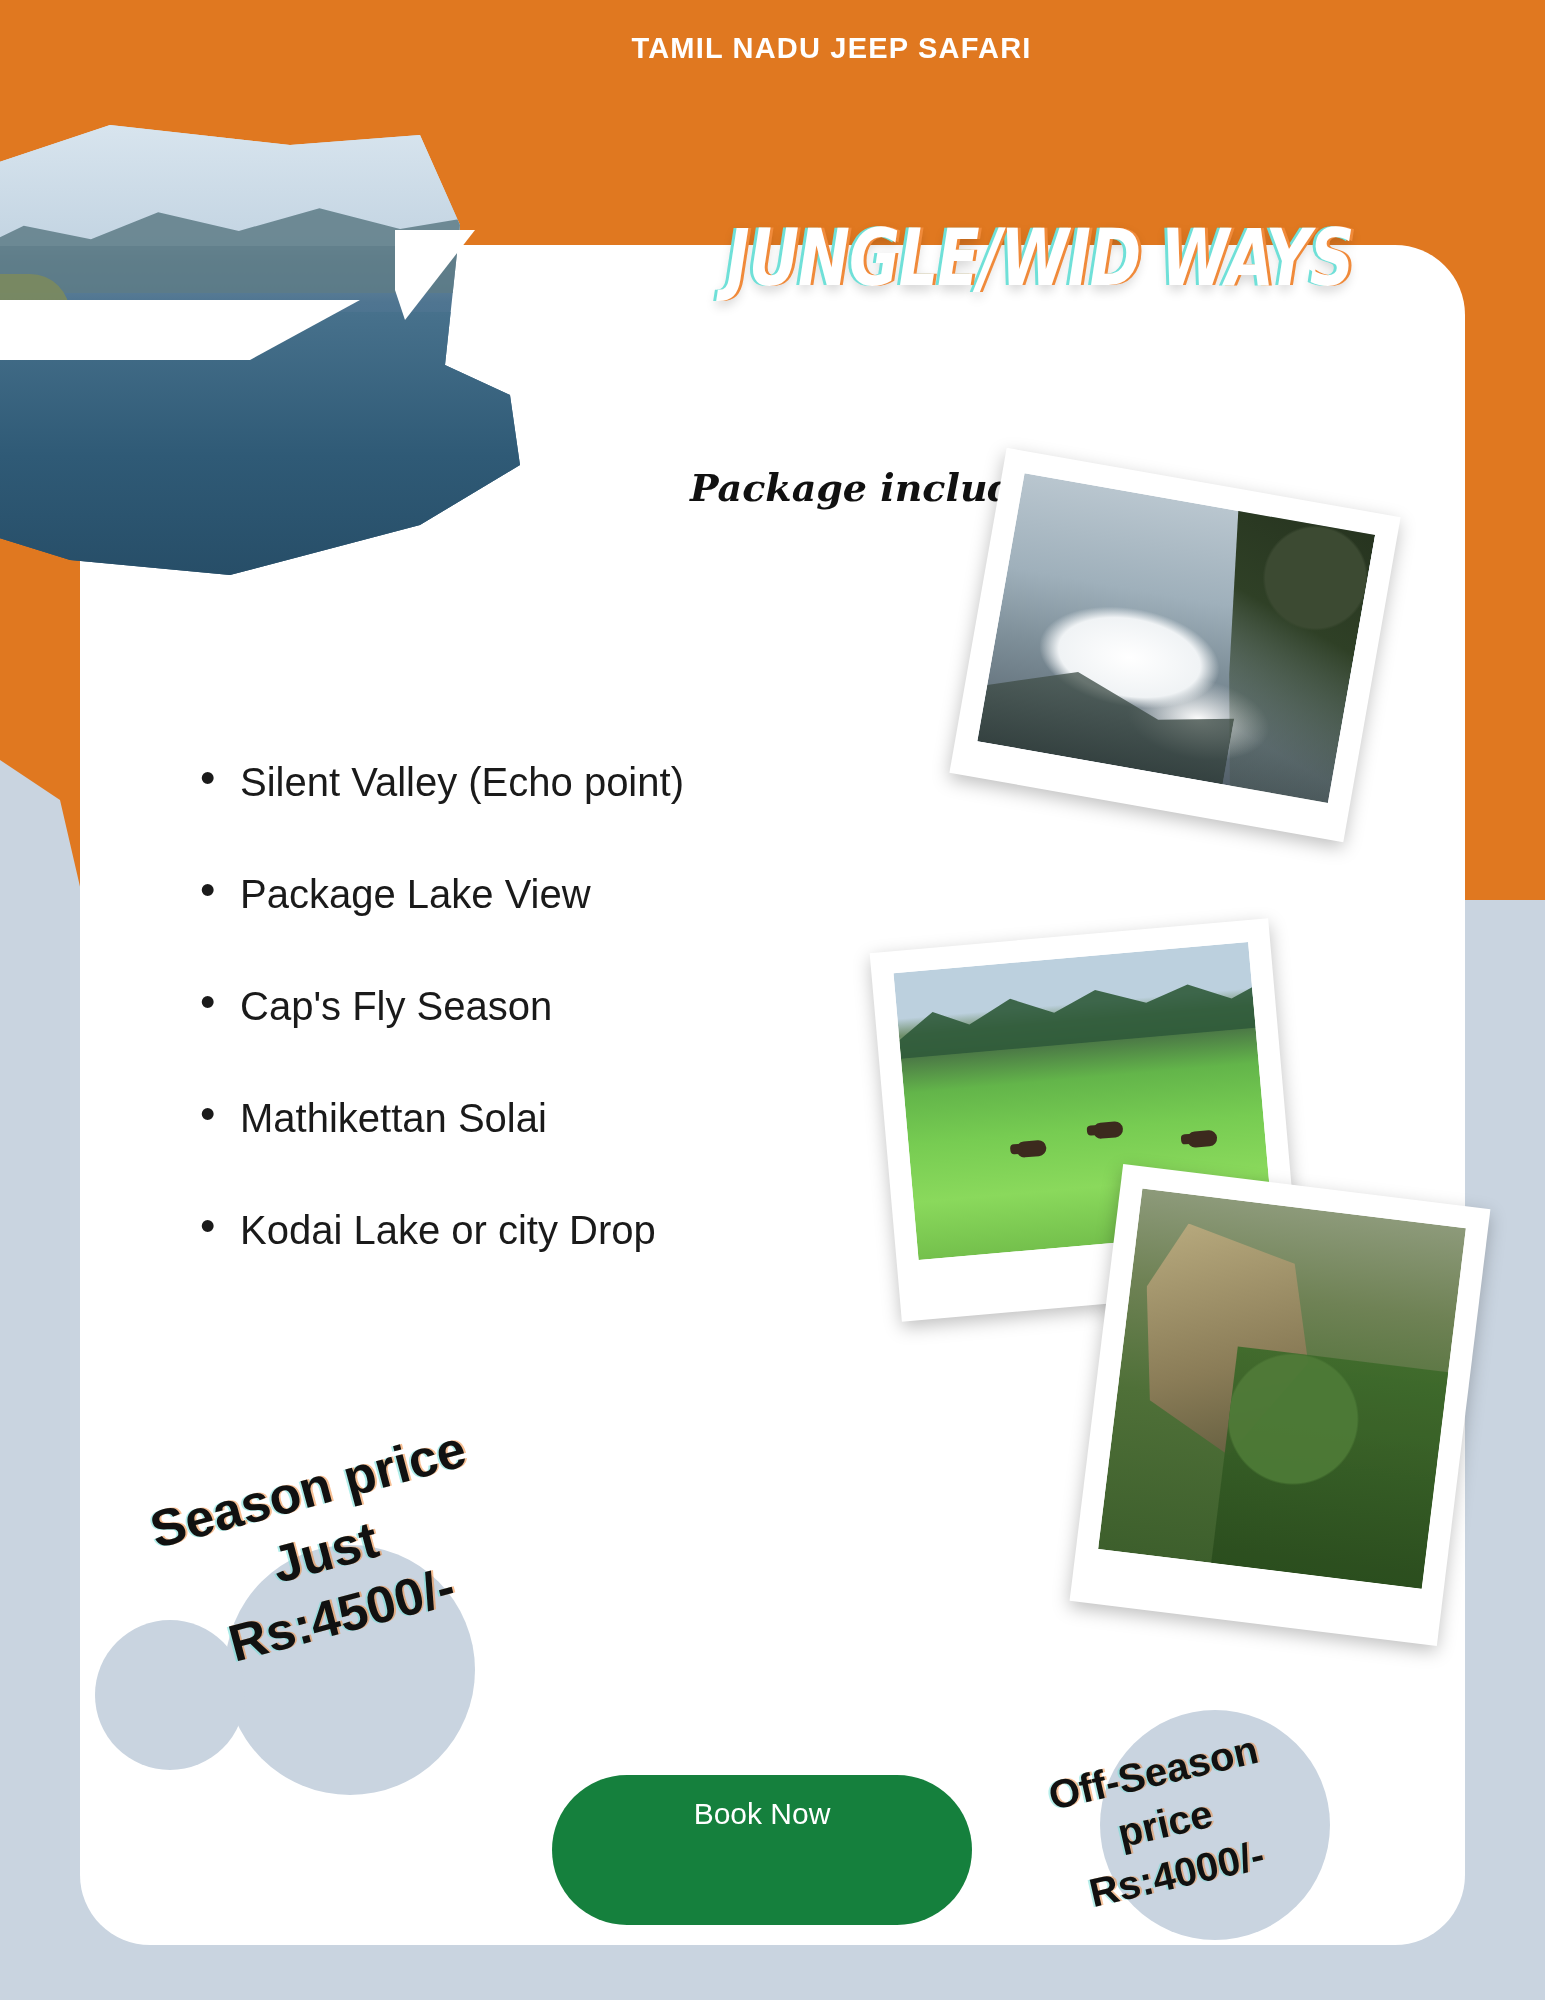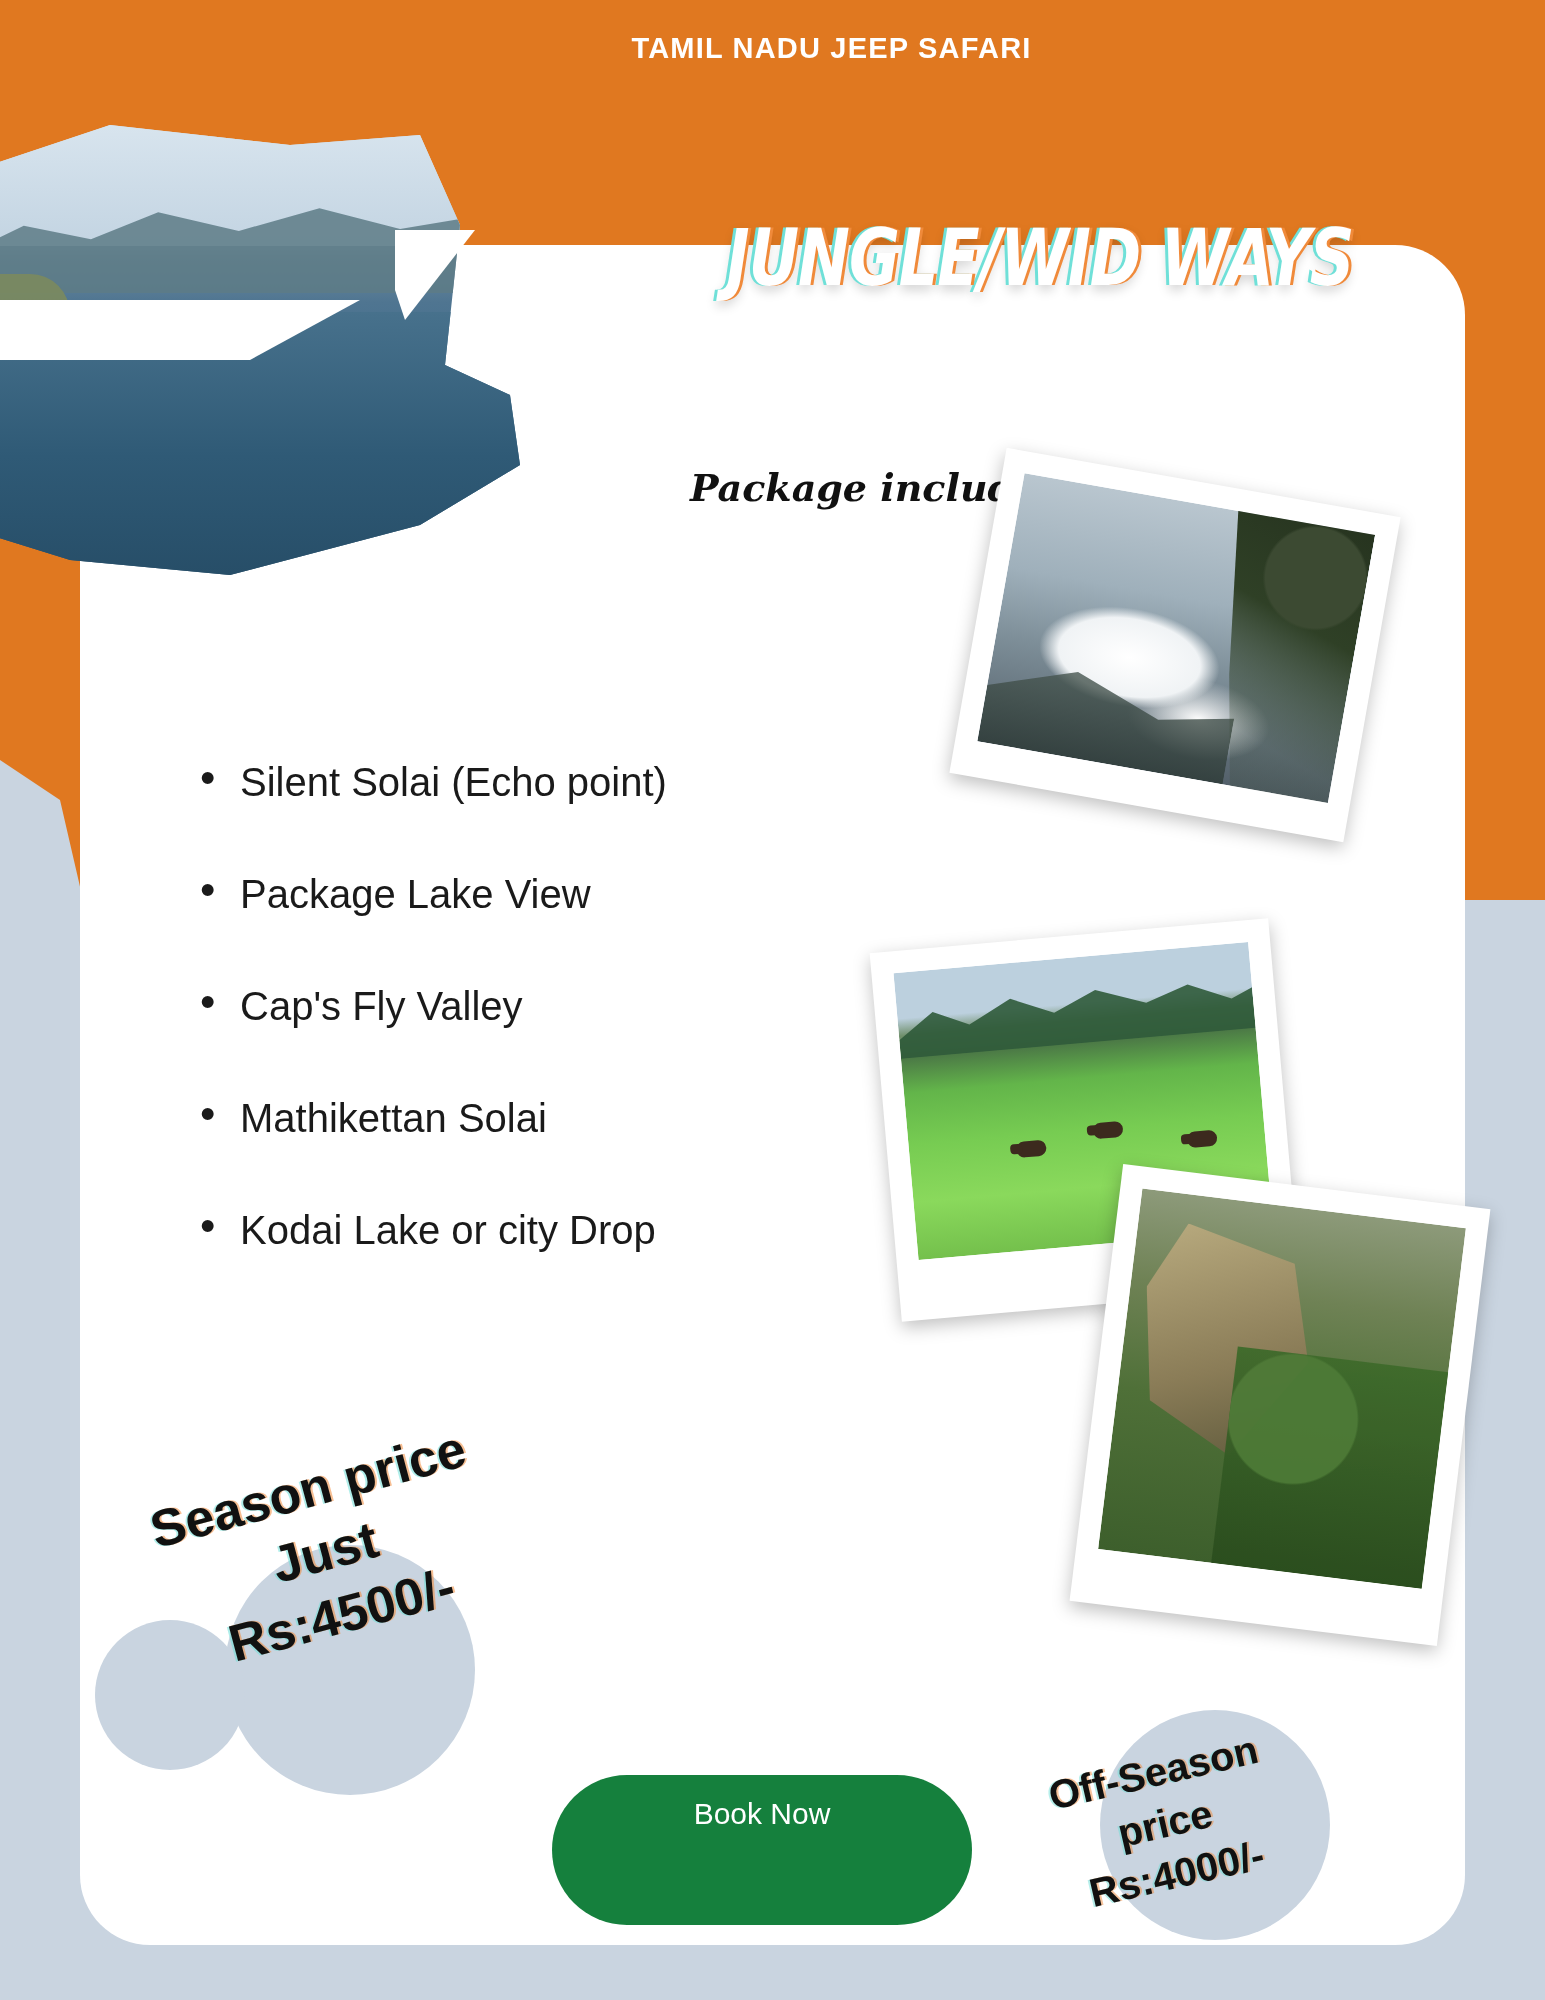--- a/index.html
+++ b/index.html
@@ -328,27 +328,27 @@
 <div class="white-notch2"></div>
 
 <div class="white-card"></div>
 
 <div class="hero-title">JUNGLE/WID WAYS</div>
 
 <div class="package-heading">Package includes:</div>
 
 <ul class="bullet-list">
   <li>
-    <span>Silent Solai (</span><b>Echo point</b><span>)</span>
+    <span>Silent Valley (</span><b>Echo point</b><span>)</span>
   </li>
   <li>
     <span>Package Lake View</span>
   </li>
   <li>
-    <span>Cap's Fly Valley</span>
+    <span>Cap's Fly Season</span>
   </li>
   <li>
     <span>Mathikettan Solai</span>
   </li>
   <li>
     <span>Kodai Lake or city Drop</span>
   </li>
 </ul>
 
 <div class="polaroid pola-clouds">

